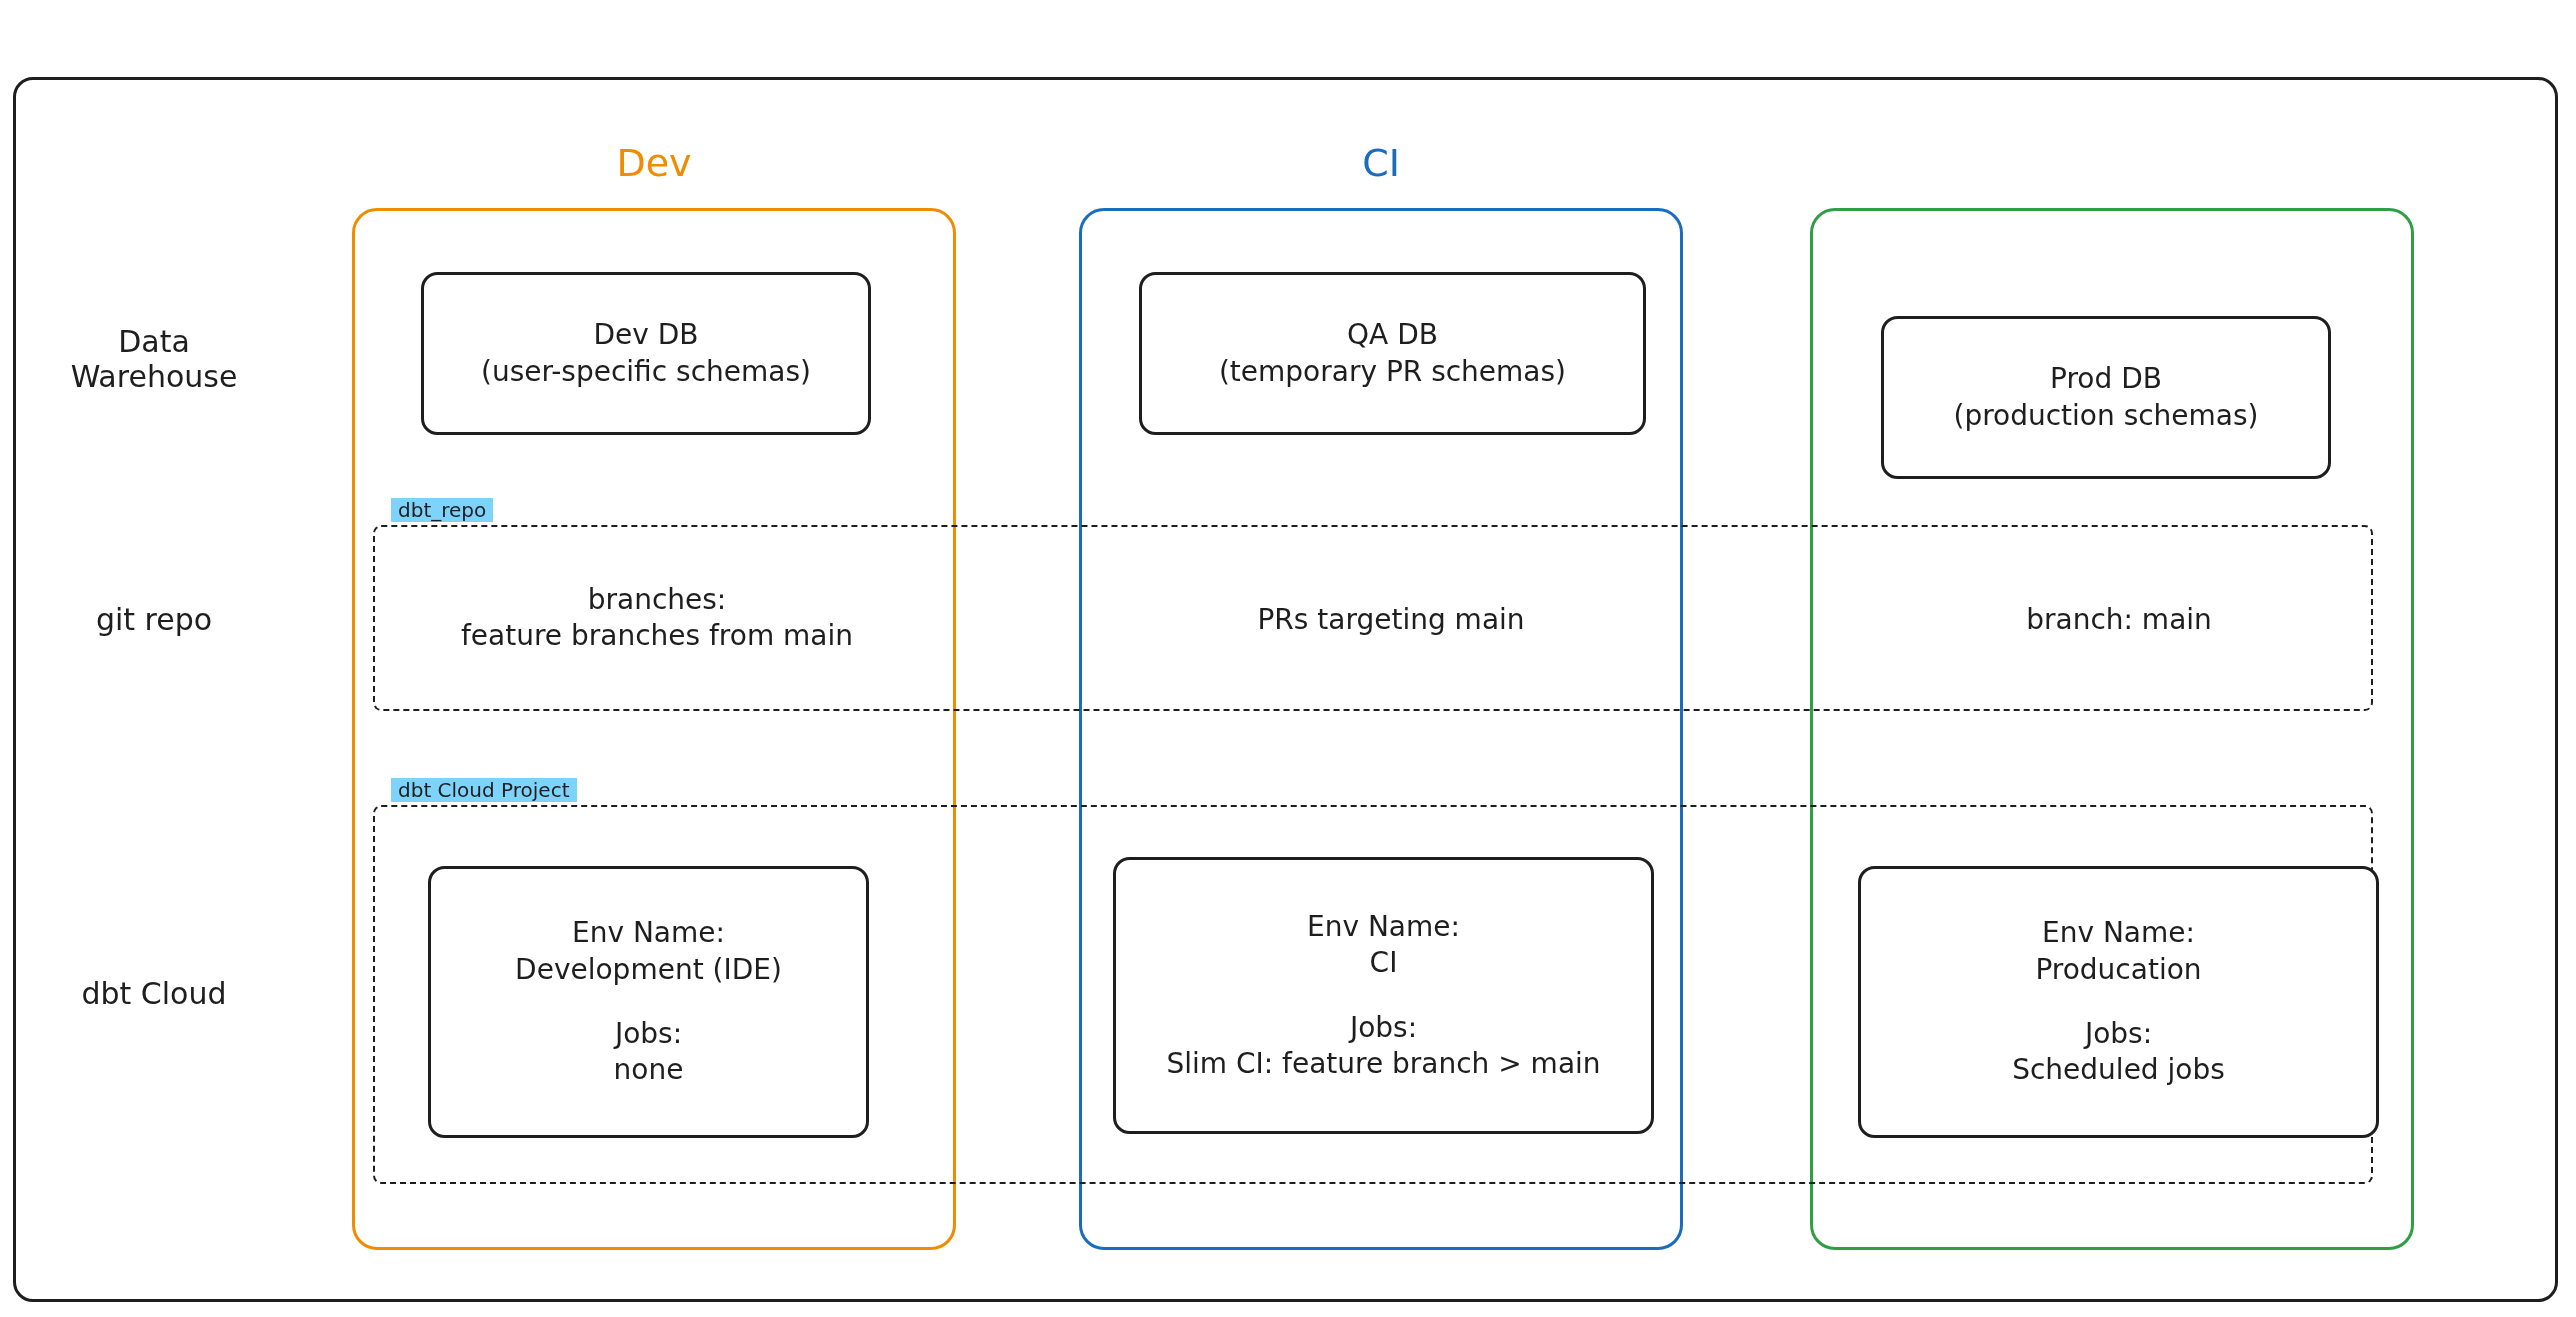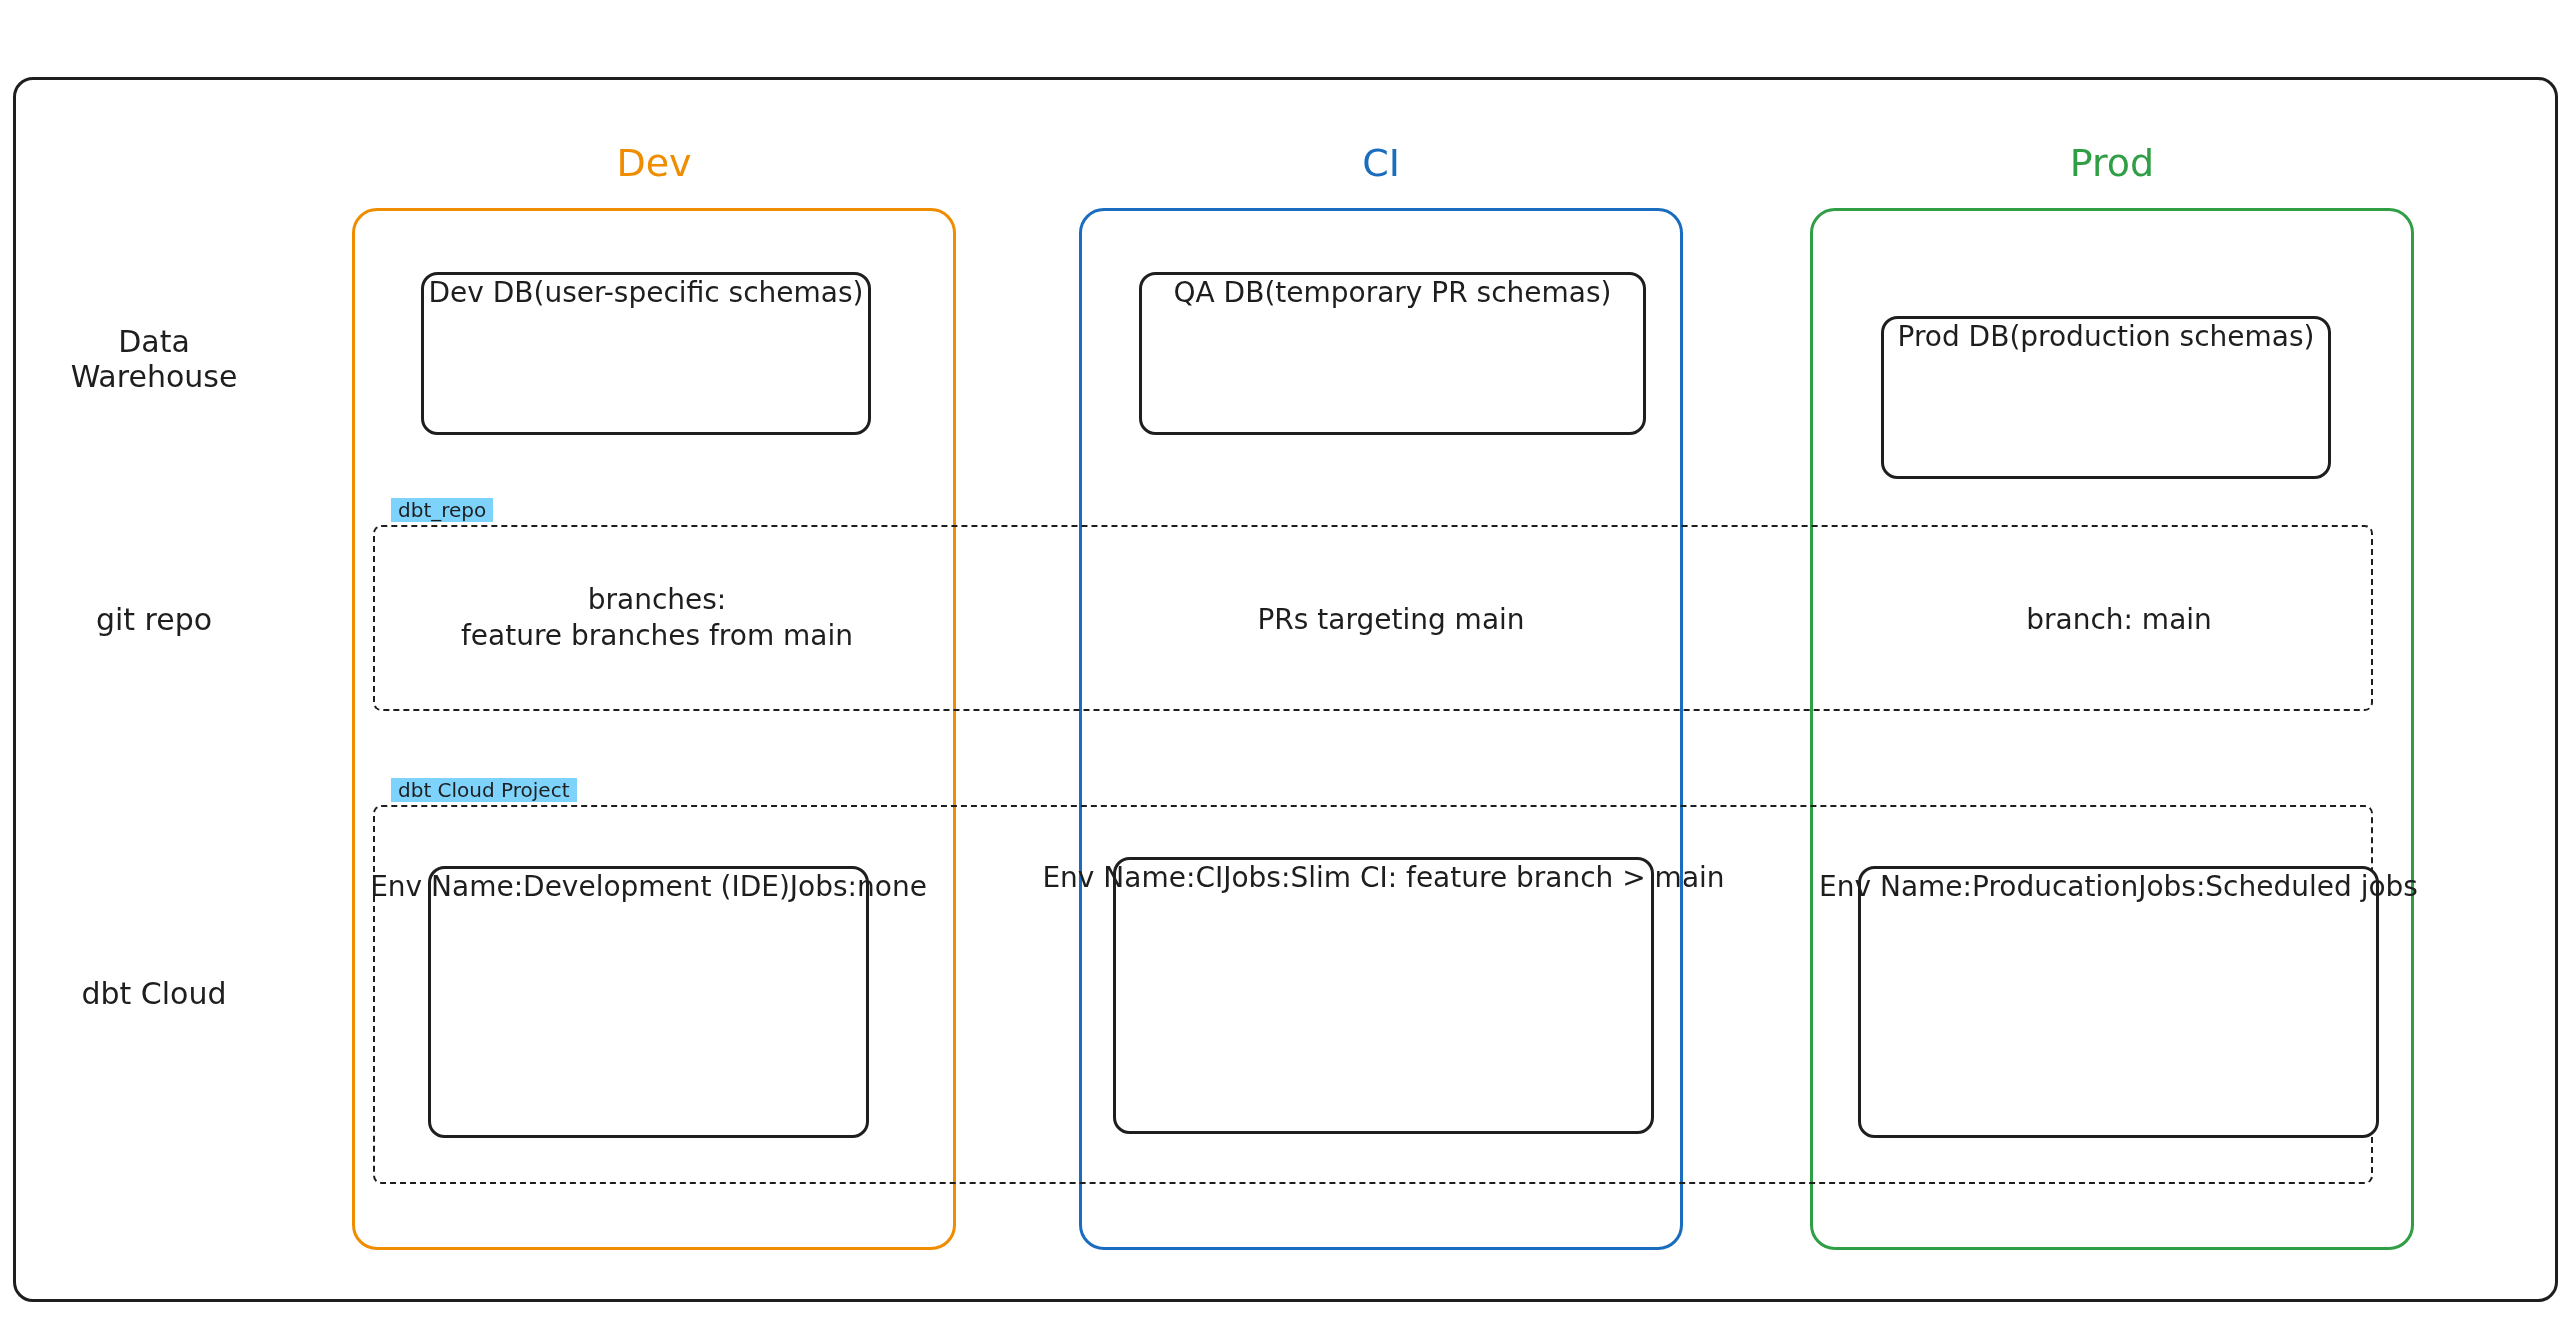--- a/index.html
+++ b/index.html
@@ -120,21 +120,22 @@
   .group-tag.dbt-tag { left: 391px; top: 778px; }
 
   
   .node-box {
     position: absolute;
     border: 3px solid #1e1e1e;
     border-radius: 16.6px;
     box-sizing: border-box;
     background: #ffffff;
     display: flex;
-    flex-direction: row;
+    flex-direction: column;
+    align-items: center;
     justify-content: center;
     text-align: center;
     font-size: 28px;
     line-height: 1.3;
     color: #1e1e1e;
   }
   .node-box .node-line { white-space: nowrap; }
   .node-box .spacer { height: 28px; }
 
   
@@ -163,21 +164,20 @@
 </head>
 <body>
 
 <div id="stage">
 
 
   <div class="outer-frame"></div>
 
   <div class="col-header dev">Dev</div>
   <div class="col-header ci">CI</div>
-  <div class="col-header prod">Prod</div>
 
   <div class="row-label warehouse">
     <div>Data</div>
     <div>Warehouse</div>
   </div>
   <div class="row-label gitrepo">
     <div>git repo</div>
   </div>
   <div class="row-label dbtcloud">
     <div>dbt Cloud</div>

